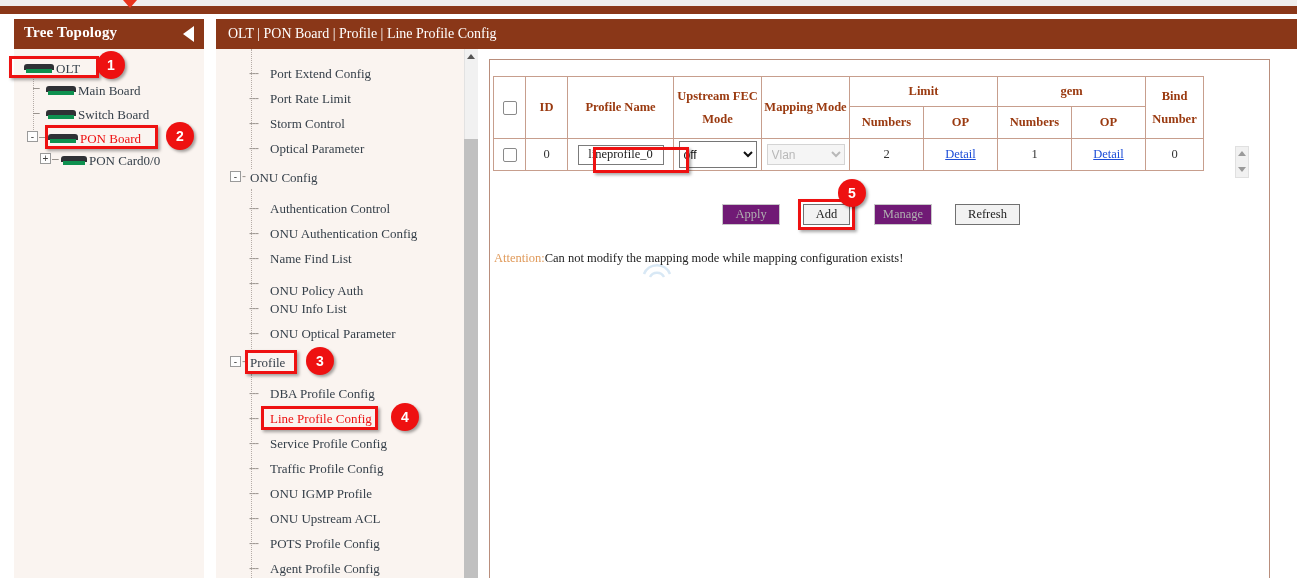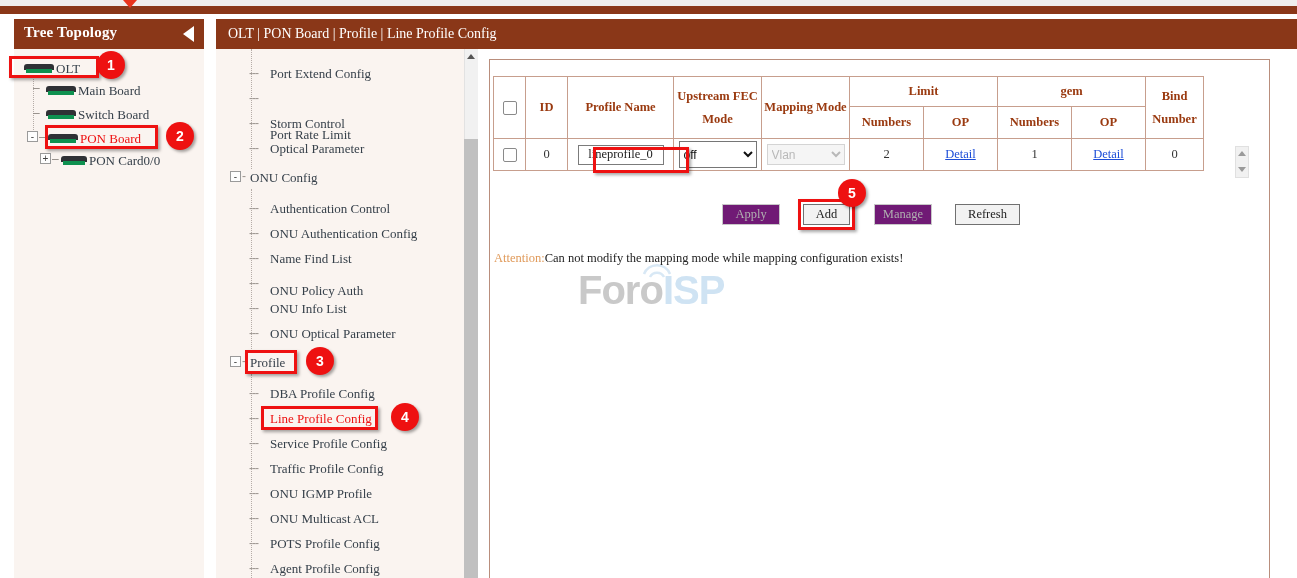--- a/index.html
+++ b/index.html
@@ -167,21 +167,21 @@
 
     <div class="menu-vline" style="left:35px; top:0px;  height:120px;"></div>
     <div class="menu-vline" style="left:19px; top:132px; height:0px;"></div>
     <div class="menu-vline" style="left:35px; top:140px; height:160px;"></div>
     <div class="menu-vline" style="left:35px; top:325px; height:210px;"></div>
 
     <div class="menu-pre" style="left:33px; top:17px;">---</div>
     <div class="menu-item" style="left:54px; top:17px;">Port Extend Config</div>
 
     <div class="menu-pre" style="left:33px; top:42px;">---</div>
-    <div class="menu-item" style="left:54px; top:42px;margin-top:36px;">Port Rate Limit</div>
+    <div class="menu-item" style="left:54px; top:42px;">Port Rate Limit</div>
 
     <div class="menu-pre" style="left:33px; top:67px;">---</div>
     <div class="menu-item" style="left:54px; top:67px;">Storm Control</div>
 
     <div class="menu-pre" style="left:33px; top:92px;">---</div>
     <div class="menu-item" style="left:54px; top:92px;">Optical Parameter</div>
 
     <div class="expander" style="left:14px; top:122px;">-</div>
     <div class="menu-pre" style="left:26px; top:120px;">-</div>
     <div class="menu-item" style="left:34px; top:121px;">ONU Config</div>
@@ -217,21 +217,21 @@
     <div class="menu-pre" style="left:33px; top:387px;">---</div>
     <div class="menu-item" style="left:54px; top:387px;">Service Profile Config</div>
 
     <div class="menu-pre" style="left:33px; top:412px;">---</div>
     <div class="menu-item" style="left:54px; top:412px;">Traffic Profile Config</div>
 
     <div class="menu-pre" style="left:33px; top:437px;">---</div>
     <div class="menu-item" style="left:54px; top:437px;">ONU IGMP Profile</div>
 
     <div class="menu-pre" style="left:33px; top:462px;">---</div>
-    <div class="menu-item" style="left:54px; top:462px;">ONU Multicast ACL</div>
+    <div class="menu-item" style="left:54px; top:462px;">ONU Upstream ACL</div>
 
     <div class="menu-pre" style="left:33px; top:487px;">---</div>
     <div class="menu-item" style="left:54px; top:487px;">POTS Profile Config</div>
 
     <div class="menu-pre" style="left:33px; top:512px;">---</div>
     <div class="menu-item" style="left:54px; top:512px;">Agent Profile Config</div>
   </div>
 
   <div class="mscroll"></div>
   <div class="mscroll-up">
@@ -246,21 +246,20 @@
 
   <div class="content"></div>
   <div class="content-box"></div>
 
   <div class="wm-arc">
     <svg width="34" height="18" viewBox="0 0 34 18">
       <path d="M4 14 A14 14 0 0 1 30 14" stroke="#d8e8f5" stroke-width="2.5" fill="none"></path>
       <path d="M10 17 A8 8 0 0 1 24 17" stroke="#d8e8f5" stroke-width="2.5" fill="none"></path>
     </svg>
   </div>
-  <div class="wm"><span class="a">Foro</span><span class="b">ISP</span></div>
 
   <table class="grid">
     <thead>
       <tr>
         <th rowspan="2" style="width:32px; height:30px;">
           <span class="cb"></span>
         </th>
         <th rowspan="2" style="width:42px;">ID</th>
         <th rowspan="2" style="width:106px;">Profile Name</th>
         <th rowspan="2" style="width:88px; padding:0 3px;">

